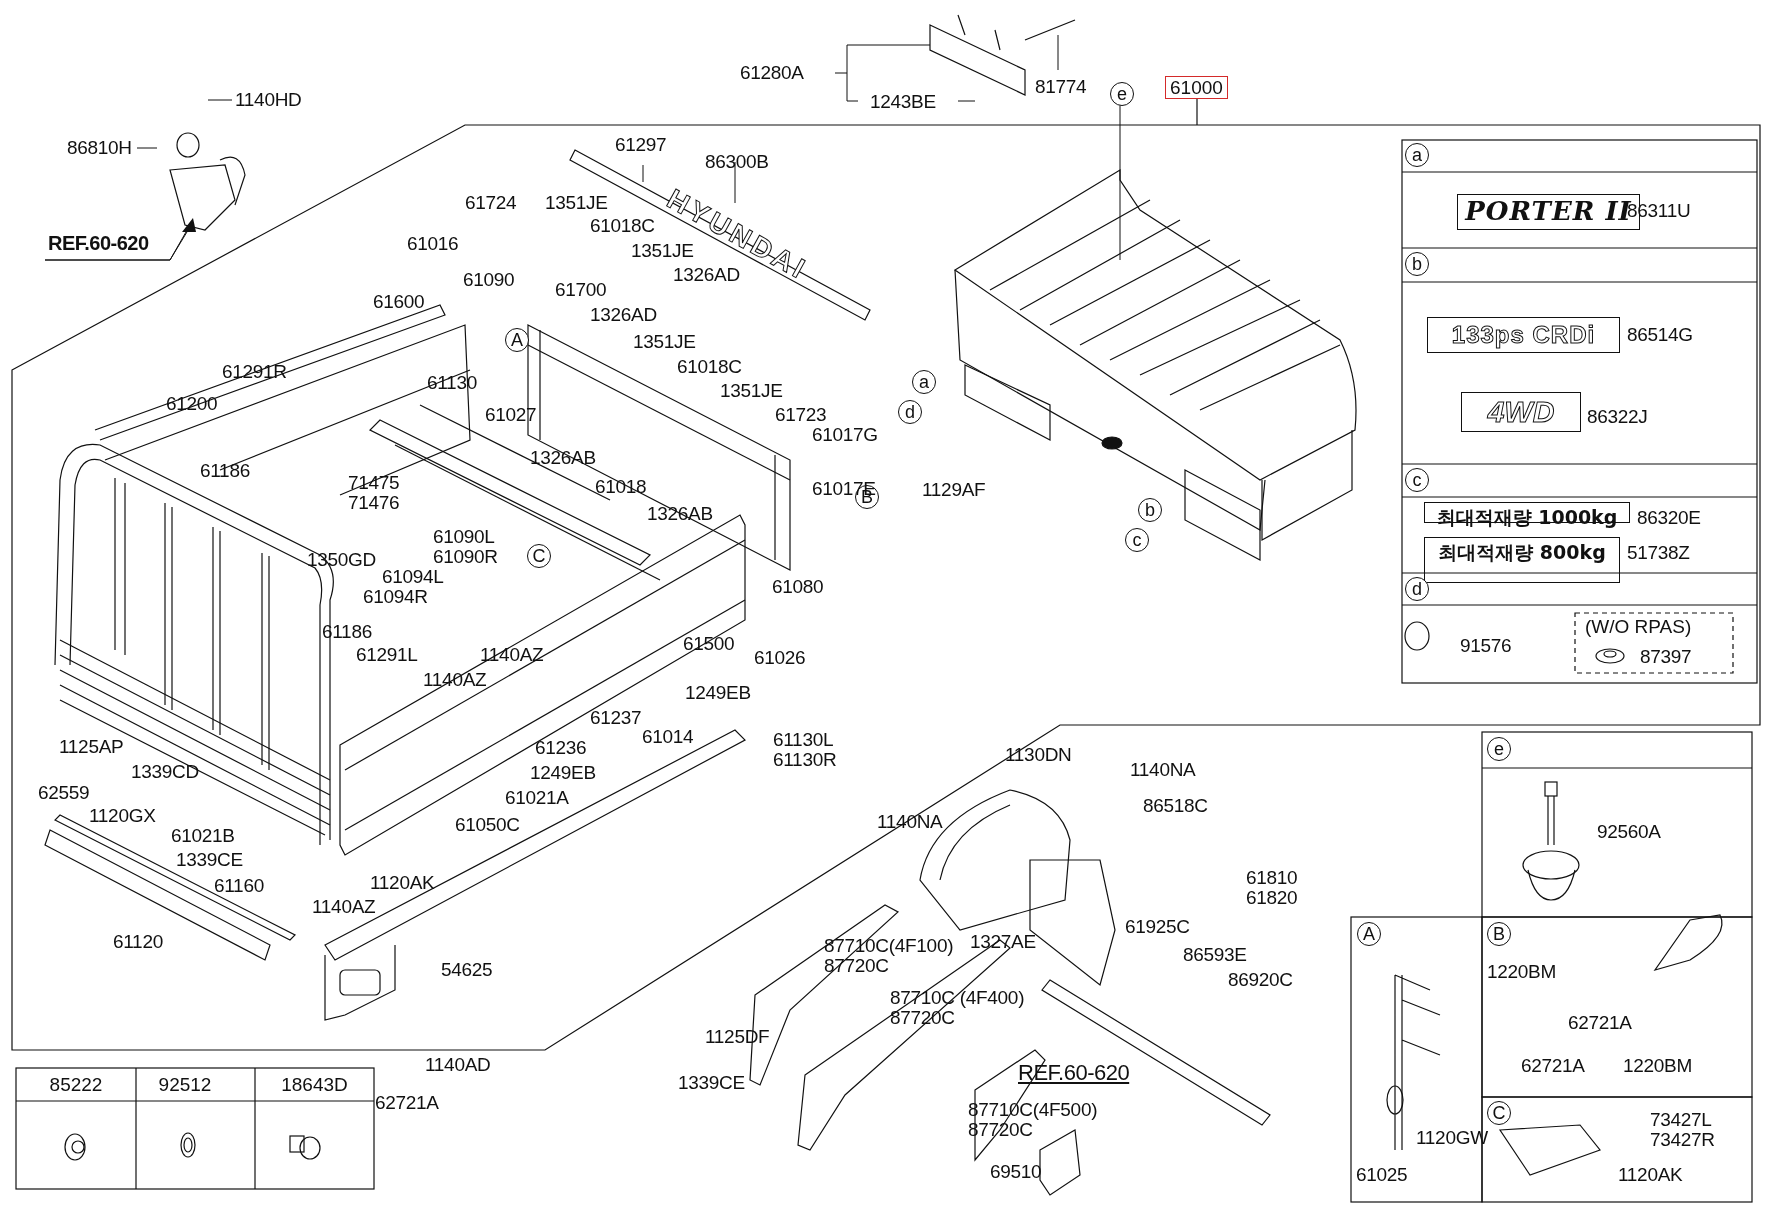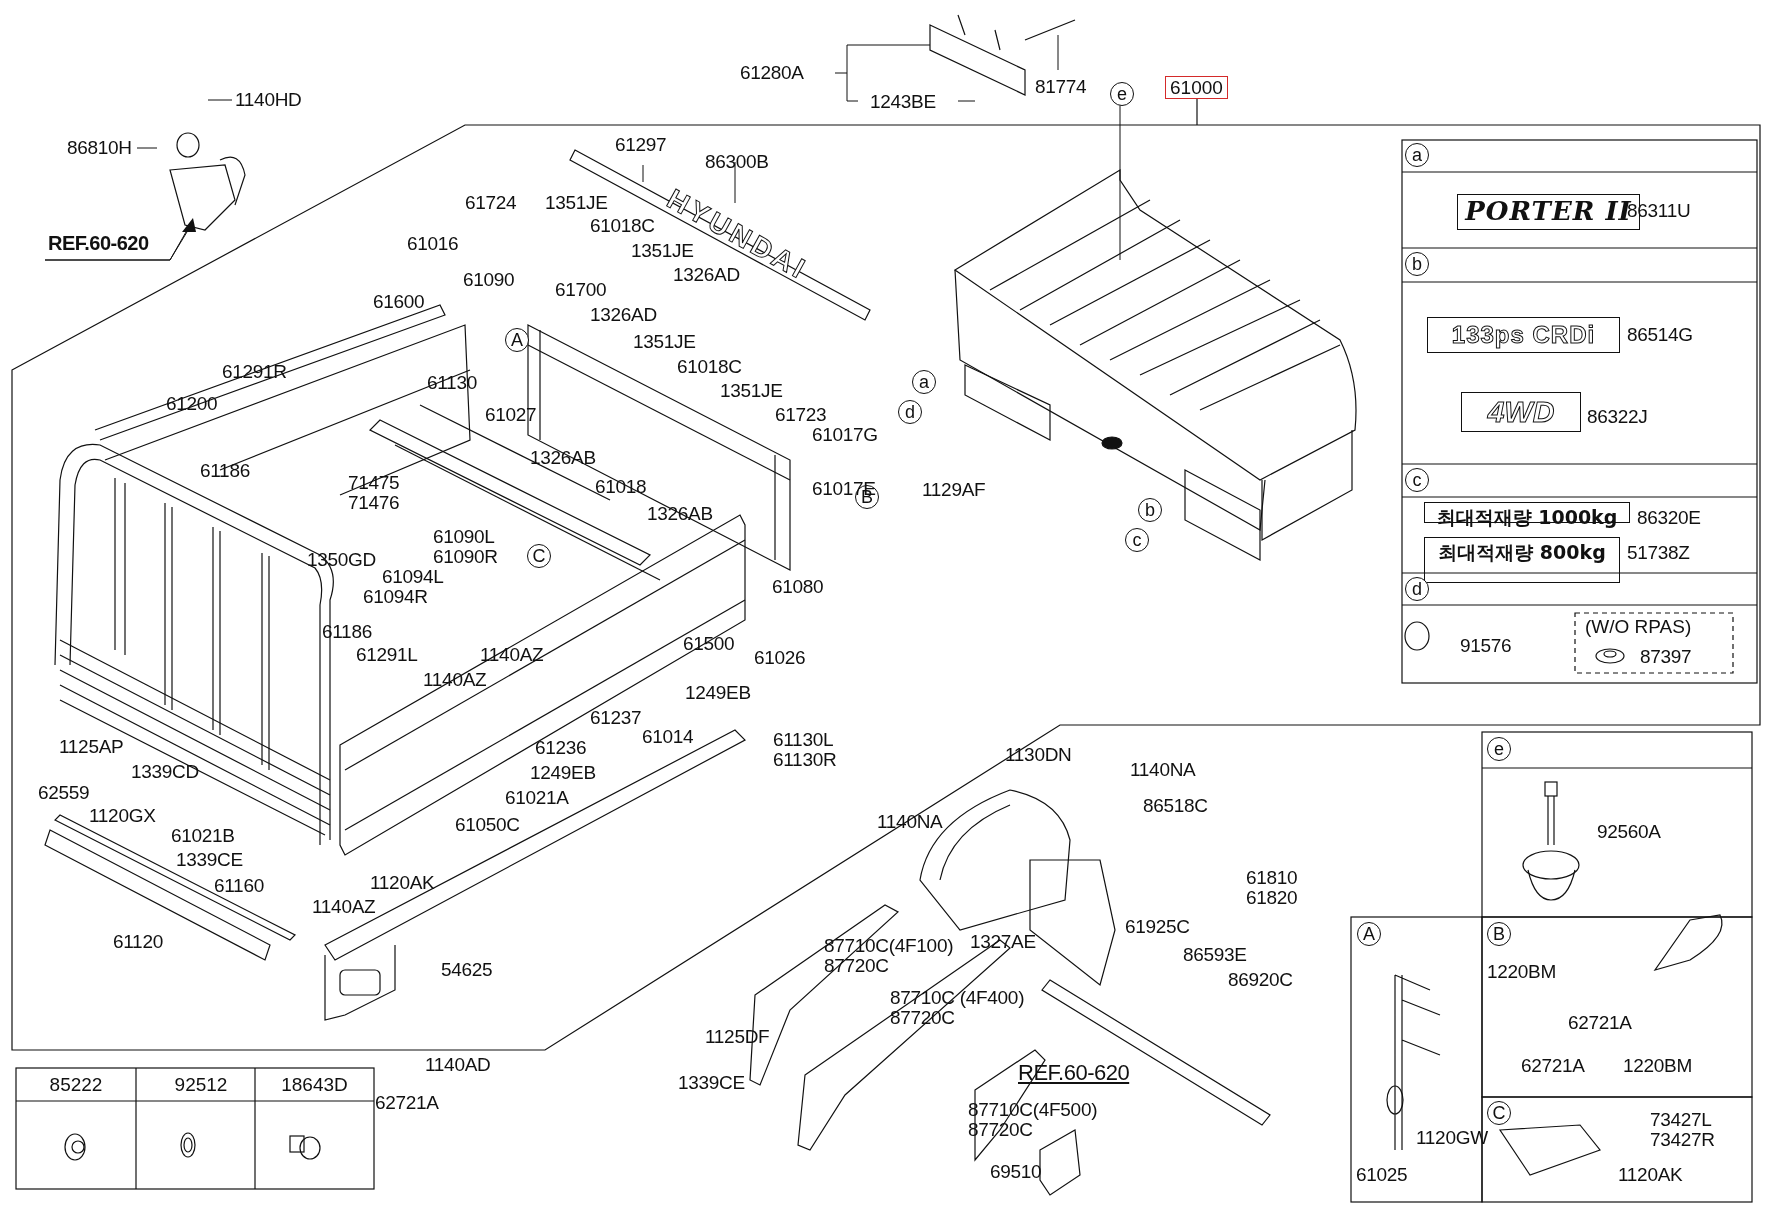--- a/index.html
+++ b/index.html
@@ -312,17 +312,17 @@
 <div class="lbl" style="left:1568px;top:1013px;">62721A</div>
 <div class="lbl" style="left:1521px;top:1056px;">62721A</div>
 <div class="lbl" style="left:1623px;top:1056px;">1220BM</div>
 
 <div class="circ" style="left:1487px;top:1101px;">C</div>
 <div class="lbl" style="left:1650px;top:1110px;">73427L</div>
 <div class="lbl" style="left:1650px;top:1130px;">73427R</div>
 <div class="lbl" style="left:1618px;top:1165px;">1120AK</div>
 
 <div class="hdr" style="left:16px;top:1074px;width:120px;">85222</div>
-<div class="hdr" style="left:136px;top:1074px;width:98px;padding-left:16px;">92512</div>
+<div class="hdr" style="left:136px;top:1074px;width:98px;">92512</div>
 <div class="hdr" style="left:255px;top:1074px;width:119px;">18643D</div>
 <span style="position:absolute;left:60px;top:1130px;width:30px;height:34px;"></span>
 <span style="position:absolute;left:178px;top:1130px;width:20px;height:30px;"></span>
 <span style="position:absolute;left:288px;top:1133px;width:35px;height:30px;"></span>
 
 </body></html>

